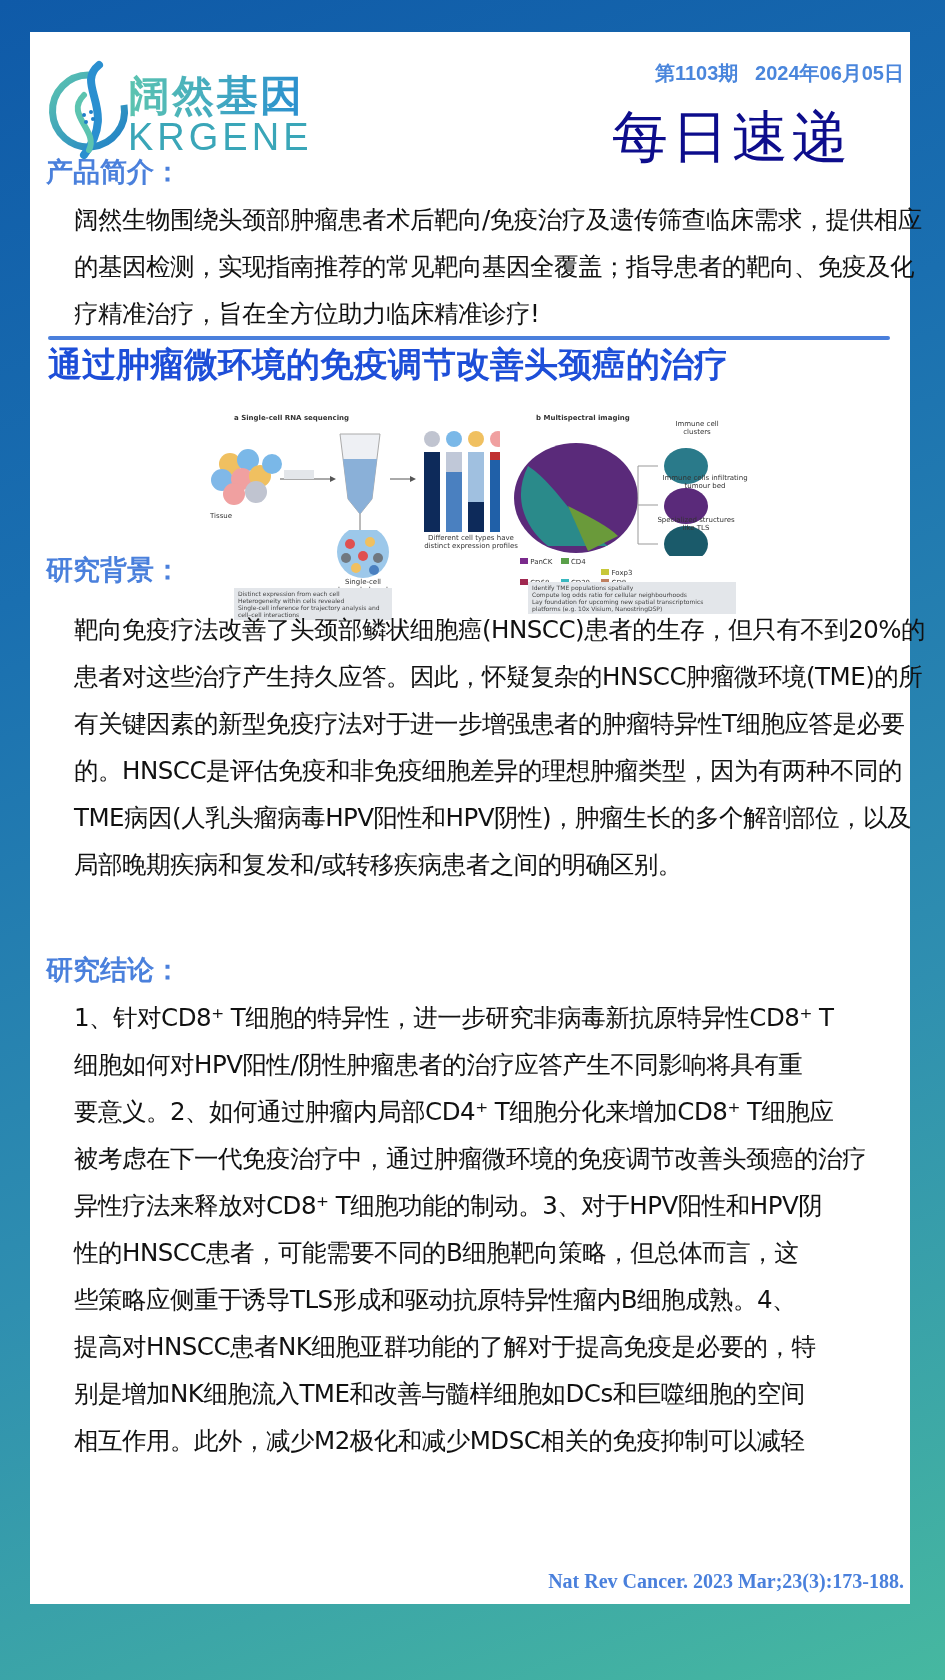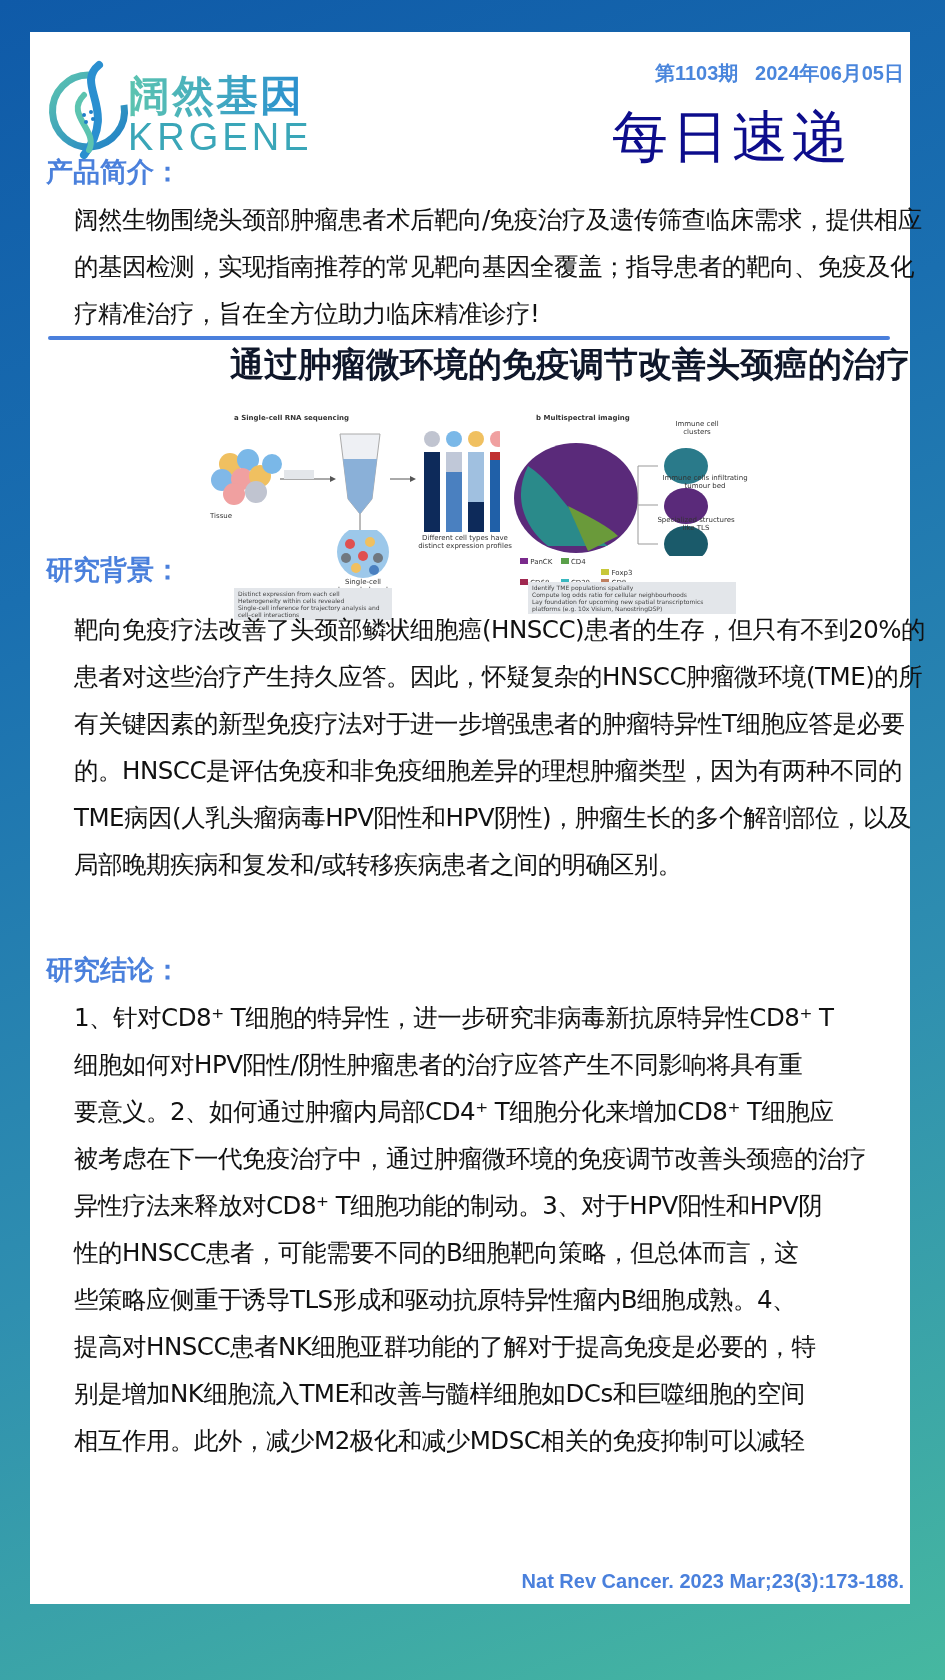--- a/index.html
+++ b/index.html
@@ -38,33 +38,33 @@
   }
   .para {
     position:absolute; left:12px; width:860px; font-size:24.5px; color:#111;
     line-height:47px; font-family:"DejaVu Sans", sans-serif; letter-spacing:-0.5px;margin-left:32px;
   }
   .divider {
     position:absolute; left:18px; top:304px; width:842px; height:4px;
     background:#4a7fdc; border-radius:2px;
   }
   .headline {
-    position:absolute; left:30px; top:310px; width:850px; font-size:34px; font-weight:bold;
-    color:#0f172a; letter-spacing:0px; white-space:nowrap;text-align:right;
+    position:absolute; left:18px; top:310px; width:850px; font-size:34px; font-weight:bold;
+    color:#1d4ed8; letter-spacing:0px; white-space:nowrap;
   }
   .figure {
     position:absolute; left:170px; top:380px; width:570px; height:200px;
   }
   .fig-label { position:absolute; font-size:7px; color:#333; }
   .fig-box {
     position:absolute; background:#e3e6ea; font-size:6px; color:#444; line-height:7px; padding:2px 4px;
   }
   .citation {
     position:absolute; right:6px; top:1538px; font-size:20px; font-weight:bold; color:#4a80dc;
-    font-family:Liberation Sans, sans-serif;
+    font-family:Liberation Serif, serif;
     text-align:right;
   }
 </style>
 </head>
 <body>
 
 <div class="card">
 
   <div class="logo">
     <svg class="logo-mark" viewBox="0 0 90 100">
@@ -133,21 +133,21 @@
       <circle cx="45" cy="22" r="26" fill="#9cc8ea"></circle>
       <circle cx="32" cy="14" r="5" fill="#e05050"></circle>
         <circle cx="52" cy="12" r="5" fill="#f0c060"></circle>
       <circle cx="28" cy="28" r="5" fill="#707880"></circle>
         <circle cx="45" cy="26" r="5" fill="#e05050"></circle>
       <circle cx="60" cy="28" r="5" fill="#707880"></circle>
         <circle cx="38" cy="38" r="5" fill="#f0c060"></circle>
       <circle cx="56" cy="40" r="5" fill="#4a80c0"></circle>
     </svg>
     <div class="fig-label" style="left:10px;top:100px;">Tissue</div>
-    <div class="fig-label" style="left:210px;top:122px;width:110px;text-align:center;">Different cell types have distinct expression profiles</div>
+    <div class="fig-label" style="left:216px;top:122px;width:110px;text-align:center;">Different cell types have distinct expression profiles</div>
     <div class="fig-label" style="left:128px;top:166px;width:70px;text-align:center;">Single-cell barcoded pool</div>
     <div class="fig-box" style="left:34px;top:176px;width:150px;">
       <div>Distinct expression from each cell</div>
       <div>Heterogeneity within cells revealed</div>
       <div>Single-cell inference for trajectory analysis and cell–cell interactions</div>
     </div>
 
     <div class="fig-label" style="left:336px;top:2px;font-weight:bold;">b   Multispectral imaging</div>
     <svg style="position:absolute;left:308px;top:14px;" width="260" height="130">
       <ellipse cx="68" cy="72" rx="62" ry="55" fill="#5a2a7a"></ellipse>

